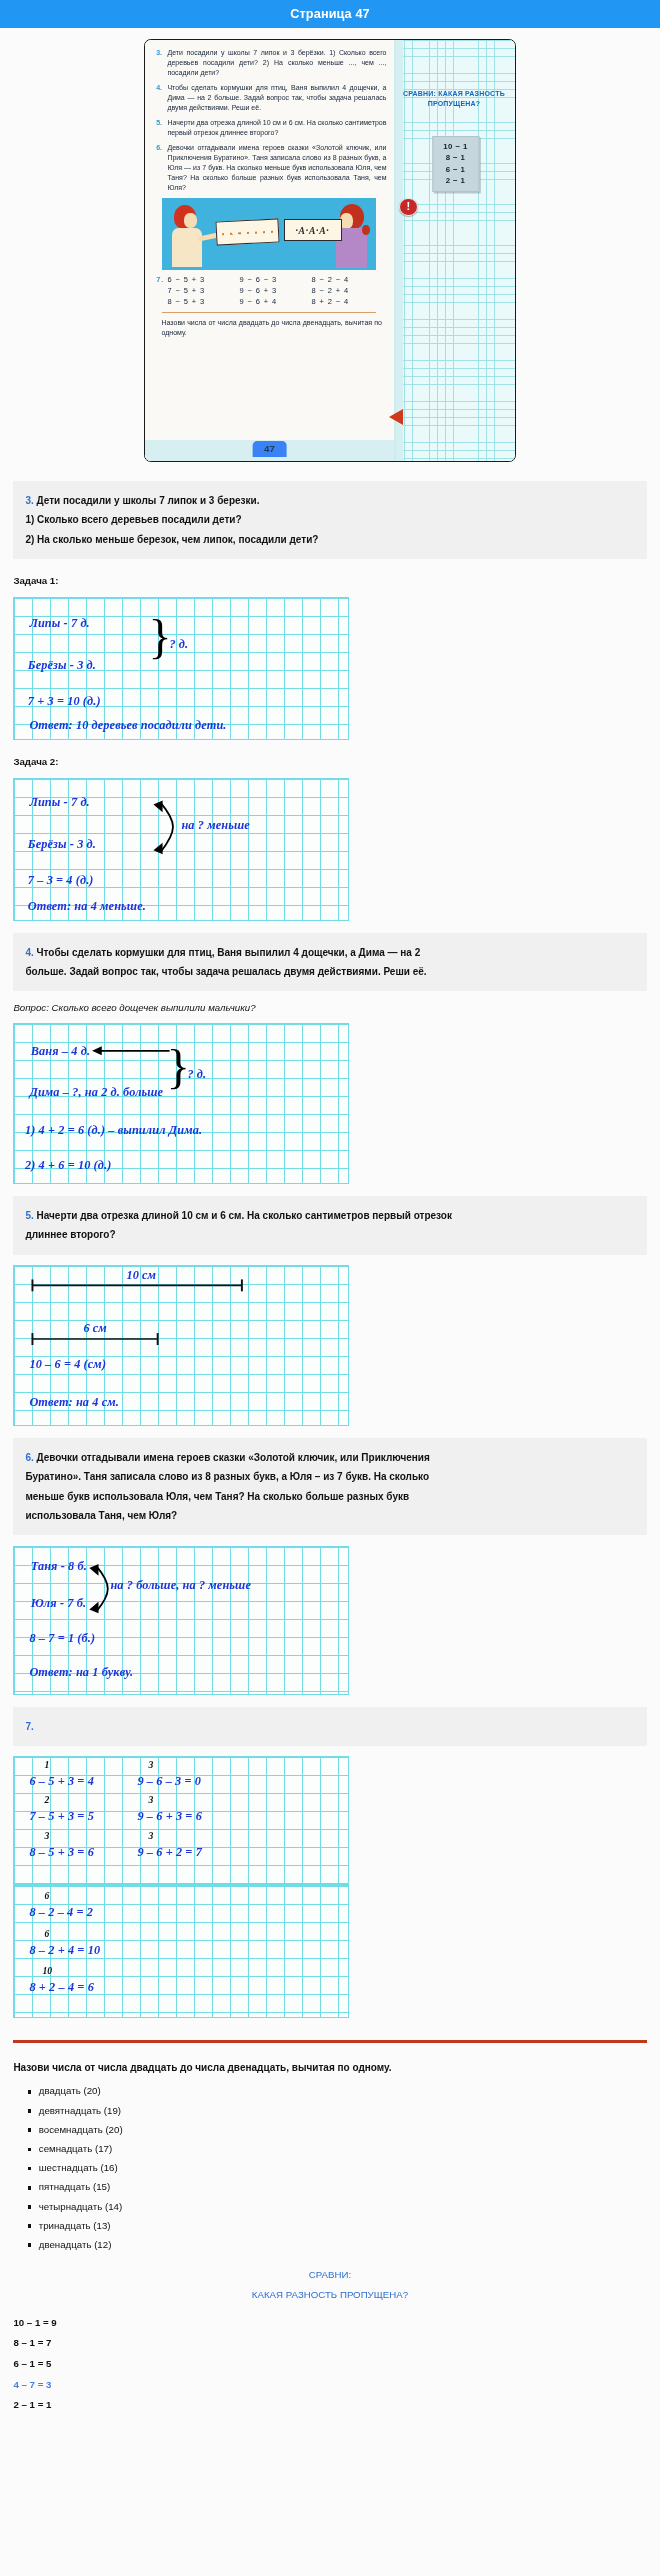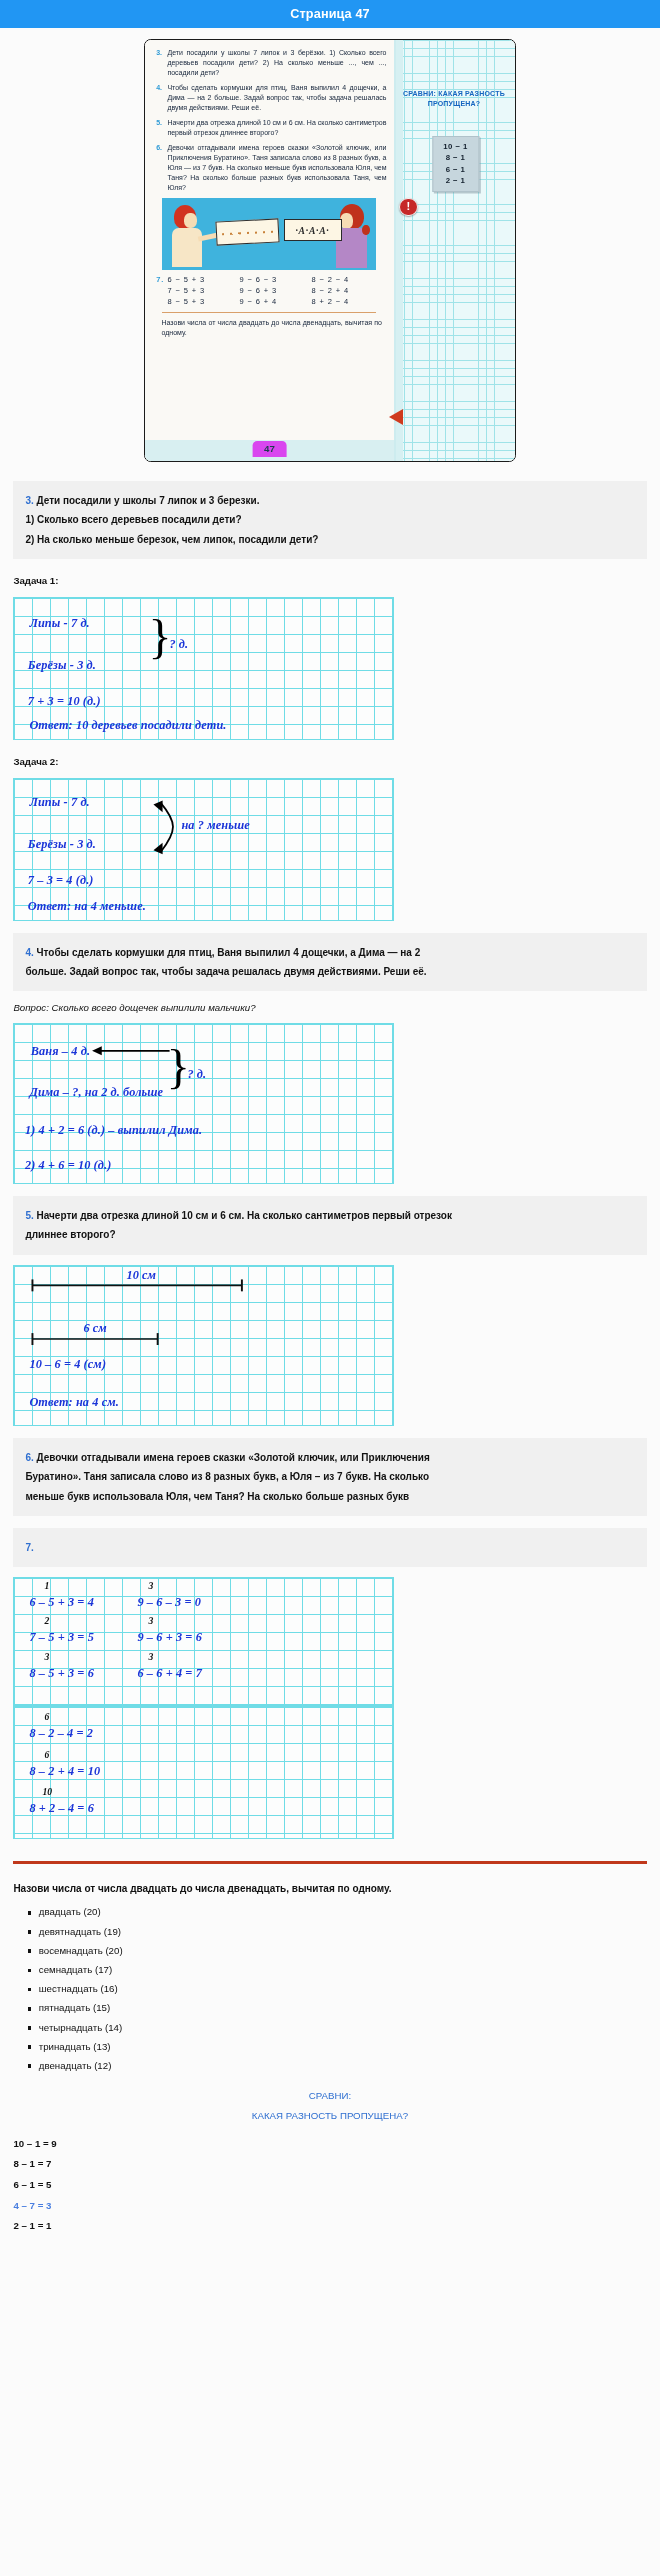--- a/index.html
+++ b/index.html
@@ -96,21 +96,21 @@
   .bk-calc-row { display:flex; }
   .bk-calc-cell { width:72px; }
   .bk-rule { height:0.7px; background:#d9a06a; margin:5.2px 10.5px 4.5px 10.5px; }
   .bk-foot { font-size:7px; line-height:1.45; color:#15243a; padding:0 4.5px 0 10.5px; text-align:justify;}
   .bk-pagenum {
     position:absolute; bottom:0; left:0; right:0; height:21px;
     background:#d8eff1;
   }
   .bk-pagenum span {
     position:absolute; left:50%; transform:translateX(-50%); top:1.5px;
-    background:#d946ef; border-radius:4.5px 4.5px 0 0; padding:2.2px 12px;
+    background:#3b82f6; border-radius:4.5px 4.5px 0 0; padding:2.2px 12px;
     font-weight:bold; font-size:9.7px; color:#1e3c50;
   }
   .sravni-title {
     position:absolute; top:49px; left:0; right:3px; text-align:center;
     font-size:7px; font-weight:bold; color:#1565c0; line-height:1.42;
     letter-spacing:0.2px;
   }
   .sravni-box {
     position:absolute; top:96px; left:50%; transform:translateX(-50%);
     background:#c6d6dd; border:0.7px solid #b0c2ca;
@@ -150,21 +150,21 @@
     margin: 16.4px 0 10.5px;
   }
   .question-line {
     font-size: 9.7px; font-style: italic; color:#111;
     margin: 10.5px 0 10.5px;
   }
 
   
   .grid {
     position: relative;
-    width: 381px;
+    width: 336px;
     background:
       repeating-linear-gradient(to right,  #6fdce6 0 0.7px, transparent 0.7px 18px),
       repeating-linear-gradient(to bottom, #6fdce6 0 0.7px, transparent 0.7px 18px),
       #fcfdfd;
     border: 0.7px solid #6fdce6;
     margin: 4.5px 0 7.5px;
   }
   .hw {
     position: absolute;
     font-family: "Liberation Serif", serif;
@@ -382,43 +382,56 @@
     <div class="hw" style="left:15px;top:129px;">Ответ: на 4 см.</div>
   </div>
 
   <div class="task-box">
     <p class="task-line">
       <span class="n">6.</span>
       <span>Девочки отгадывали имена героев сказки «Золотой ключик, или Приключения</span>
     </p>
     <p class="task-line">Буратино». Таня записала слово из 8 разных букв, а Юля – из 7 букв. На сколько</p>
     <p class="task-line">меньше букв использовала Юля, чем Таня? На сколько больше разных букв</p>
-  </div>
-
+    <p class="task-line">использовала Таня, чем Юля?</p>
+  </div>
+
+  <div class="grid" style="height:149px;">
+    <div class="hw" style="left:16.4px;top:12px;">Таня - 8 б.</div>
+    <div class="hw" style="left:16.4px;top:49px;">Юля - 7 б.</div>
+    <svg class="overlay" width="423" height="149" viewBox="0 0 566 200">
+      <path d="M110 26 C 130 50, 130 62, 110 86" stroke="#000" stroke-width="2.4" fill="none"></path>
+      <polygon points="110,22 120,34 104,34" fill="#000" transform="rotate(40 110 26)"></polygon>
+      <polygon points="110,90 120,78 104,78" fill="#000" transform="rotate(-40 110 86)"></polygon>
+    </svg>
+    <div class="hw" style="left:96px;top:31px;">на ? больше, на ? меньше</div>
+    <div class="hw" style="left:15px;top:84px;">8 – 7 = 1 (б.)</div>
+    <div class="hw" style="left:15px;top:118px;">Ответ: на 1 букву.</div>
+  </div>
 
   <div class="task-box">
     <p class="task-line">
       <span class="n">7.</span>
     </p>
   </div>
 
   <div class="grid" style="height:129px;">
     <div class="hw small" style="left:30px;top:1.5px;font-size:9.7px;color:#111;">1</div>
     <div class="hw" style="left:15px;top:16.4px;">6 – 5 + 3 = 4</div>
     <div class="hw small" style="left:30px;top:37px;font-size:9.7px;color:#111;">2</div>
     <div class="hw" style="left:15px;top:52px;">7 – 5 + 3 = 5</div>
     <div class="hw small" style="left:30px;top:73px;font-size:9.7px;color:#111;">3</div>
     <div class="hw" style="left:15px;top:88px;">8 – 5 + 3 = 6</div>
 
     <div class="hw small" style="left:134px;top:1.5px;font-size:9.7px;color:#111;">3</div>
     <div class="hw" style="left:123px;top:16.4px;">9 – 6 – 3 = 0</div>
     <div class="hw small" style="left:134px;top:37px;font-size:9.7px;color:#111;">3</div>
     <div class="hw" style="left:123px;top:52px;">9 – 6 + 3 = 6</div>
     <div class="hw small" style="left:134px;top:73px;font-size:9.7px;color:#111;">3</div>
-    <div class="hw" style="left:123px;top:88px;">6 – 6 + 4 = 7</div>
+    <div class="hw" style="left:123px;top:88px;">9 – 6 + 2 = 7</div>
   </div>
 
   <div class="grid" style="height:133px;margin-top:-8.2px;">
     <div class="hw small" style="left:30px;top:4.5px;font-size:9.7px;color:#111;">6</div>
     <div class="hw" style="left:15px;top:19.4px;">8 – 2 – 4 = 2</div>
     <div class="hw small" style="left:30px;top:42px;font-size:9.7px;color:#111;">6</div>
     <div class="hw" style="left:15px;top:57px;">8 – 2 + 4 = 10</div>
     <div class="hw small" style="left:28px;top:79px;font-size:9.7px;color:#111;">10</div>
     <div class="hw" style="left:15px;top:94px;">8 + 2 – 4 = 6</div>
   </div>

